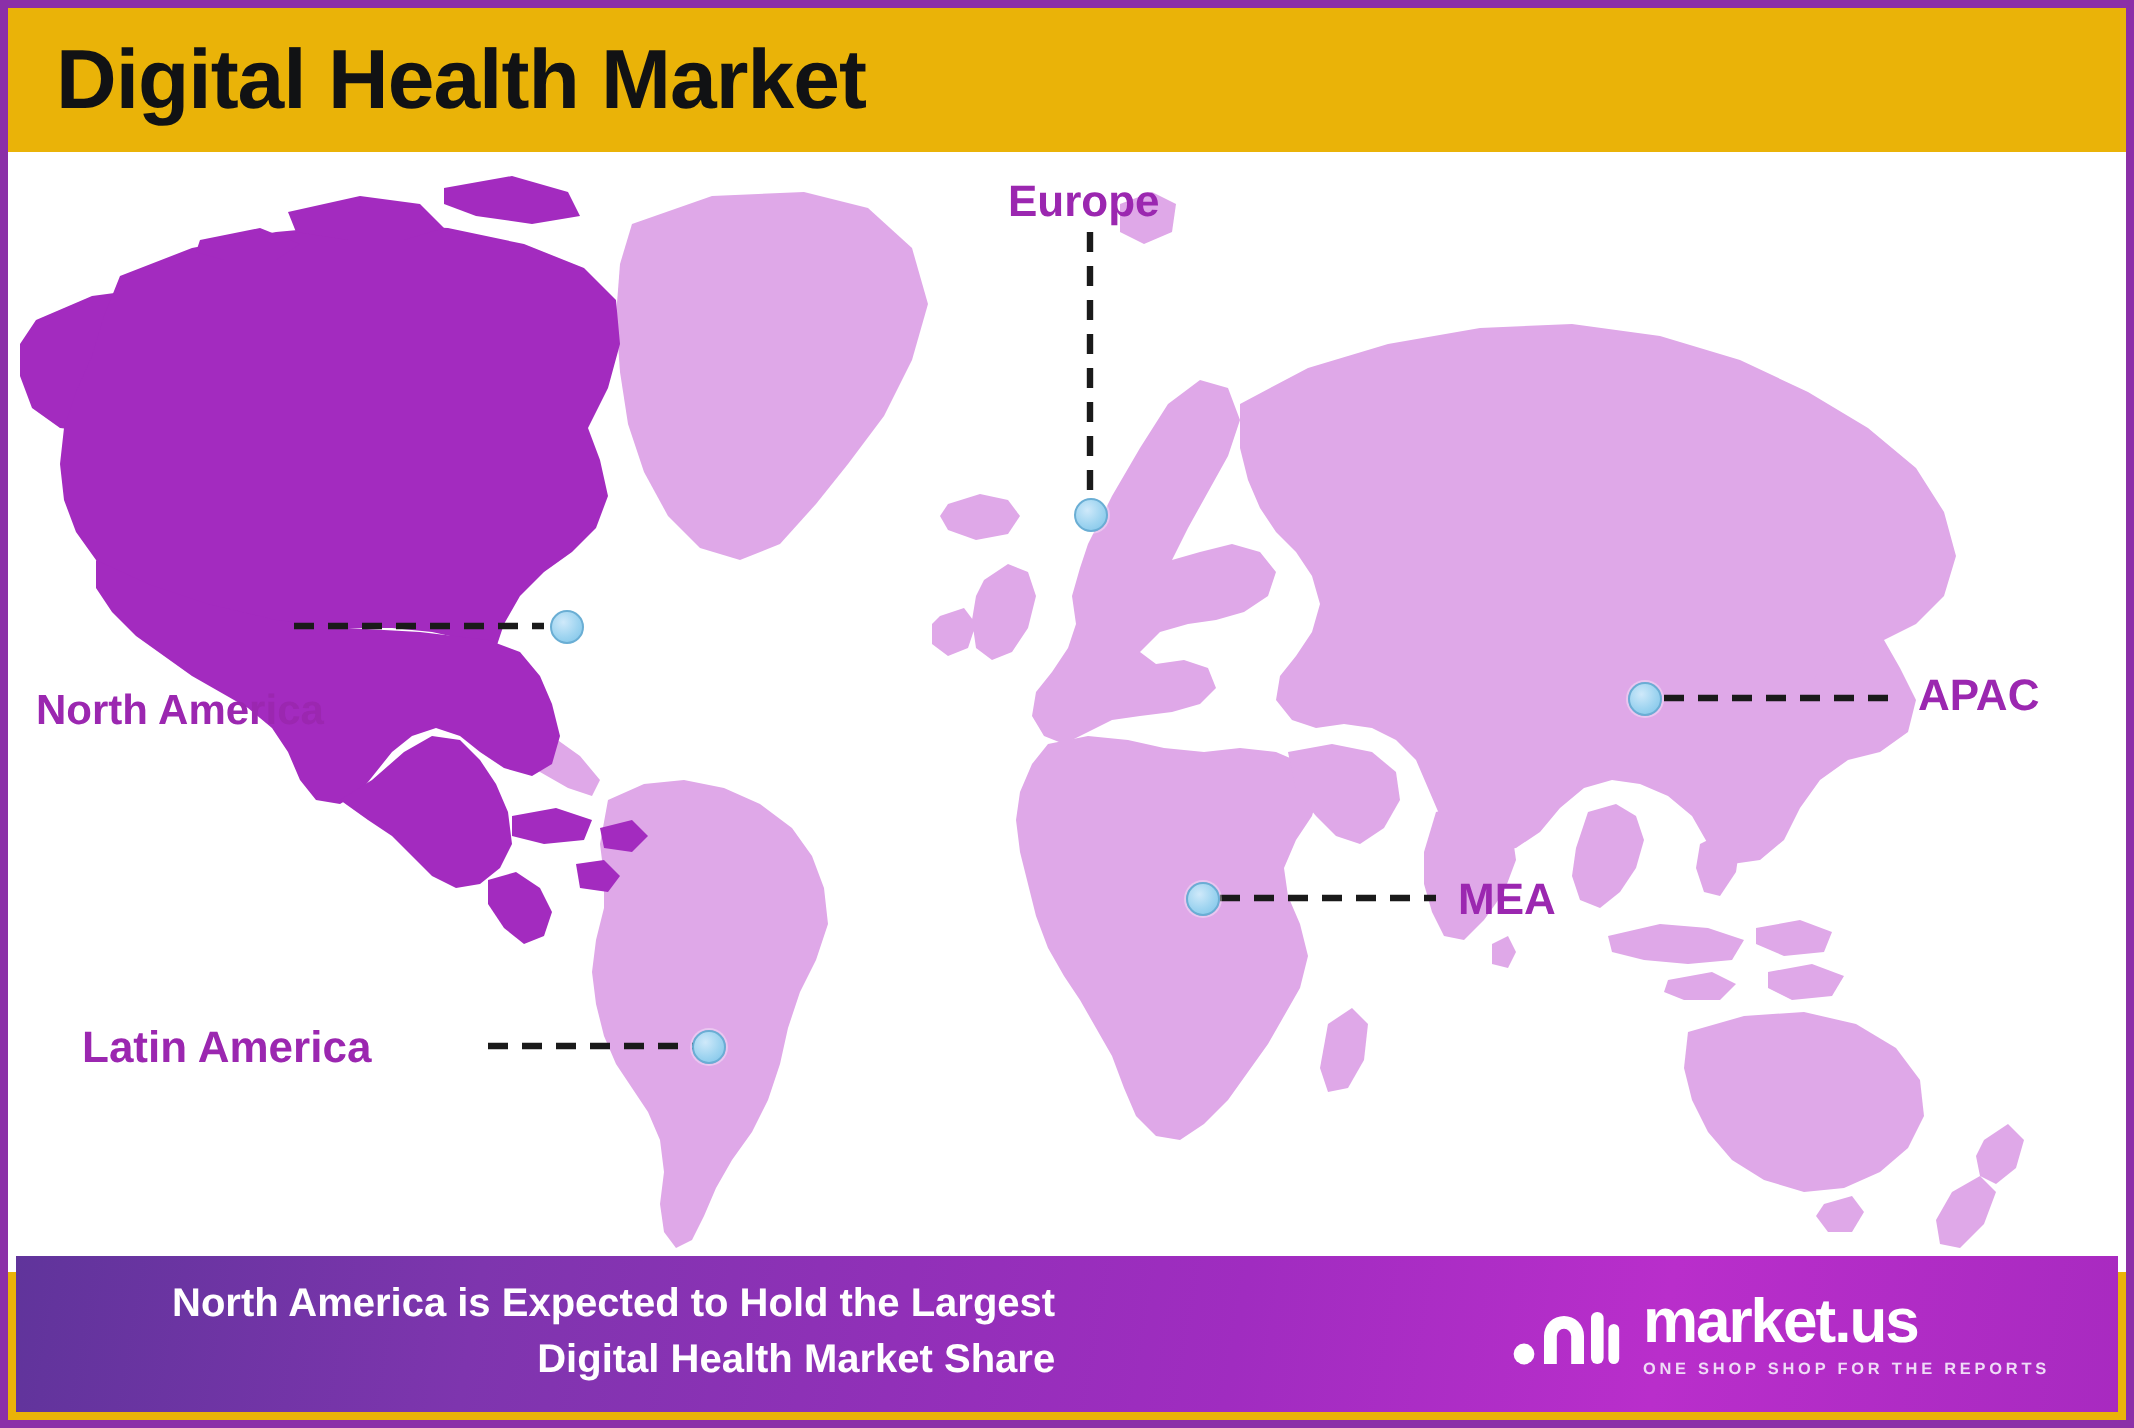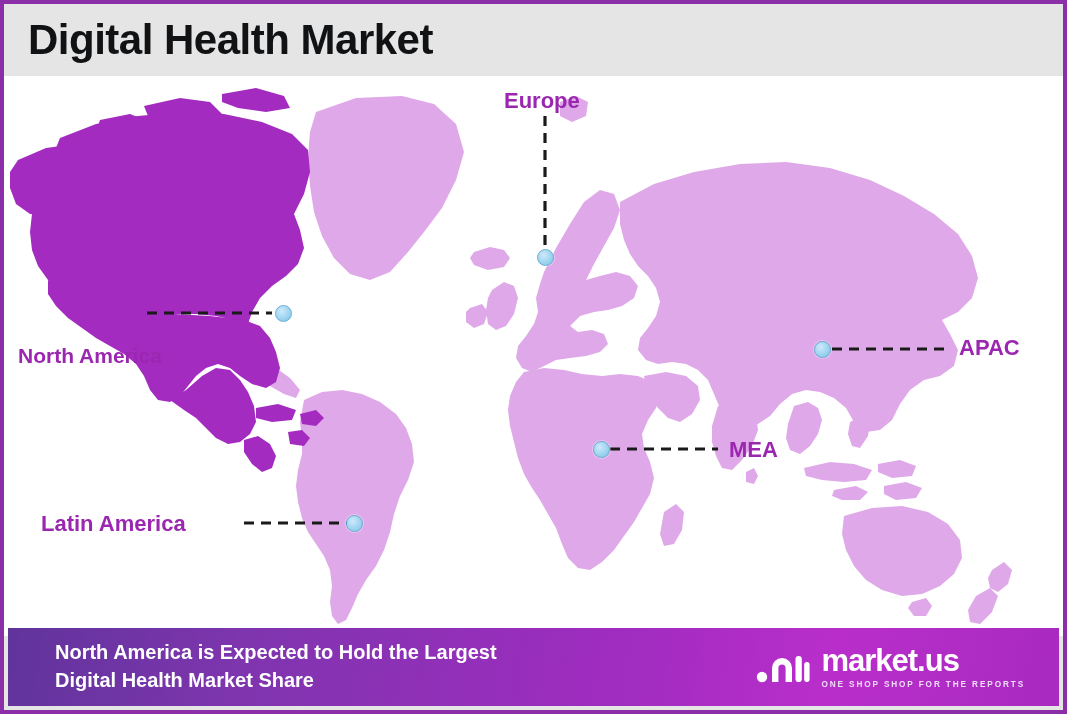--- a/index.html
+++ b/index.html
@@ -4,23 +4,24 @@
 <style>
   * { margin:0; padding:0; box-sizing:border-box; }
   html, body {
     width:1067px; height:714px;
     font-family:"Liberation Sans", sans-serif;
     background:#ffffff;
   }
   #poster {
     position:relative;
     width:1067px; height:714px;
-    background:#e5e5e5;
+    background:#eab308;
     border:4px solid #8B2FA8;
     overflow:hidden;
+    text-align:right;
   }
 
   
   #header { position:absolute; left:24px; top:14px; z-index:6; }
   #title {
     font-size:42px; font-weight:bold; color:#111214;
     letter-spacing:-0.5px; line-height:1.05;
     font-family:"Liberation Sans", sans-serif;
   }
   #subtitle {
@@ -56,21 +57,21 @@
     border:1px solid #6aaed4;
     box-shadow:0 0 0 1px rgba(255,255,255,0.35);
   }
 
   
   #footer {
     position:absolute; left:4px; right:4px; bottom:4px;
     height:78px; z-index:10;
     background:linear-gradient(100deg,#60349B 0%, #7E35AE 22%, #A02CC0 58%, #B92ECB 78%, #A82AC0 100%);
     display:flex; align-items:center; justify-content:space-between;
-    padding:0 22px 0 47px;
+    padding:0 22px 0 78px;
   }
   #footer-text {
     color:#ffffff; font-size:20px; font-weight:bold;
     line-height:1.38; font-family:"Liberation Sans", sans-serif;
   }
   #logo { display:flex; align-items:center; gap:11px; padding-right:12px; }
   #logo-mark { width:54px; height:38px; }
   #logo-text-wrap { display:flex; flex-direction:column; align-items:flex-start; }
   #logo-word {
     color:#ffffff; font-size:31px; font-weight:bold;

